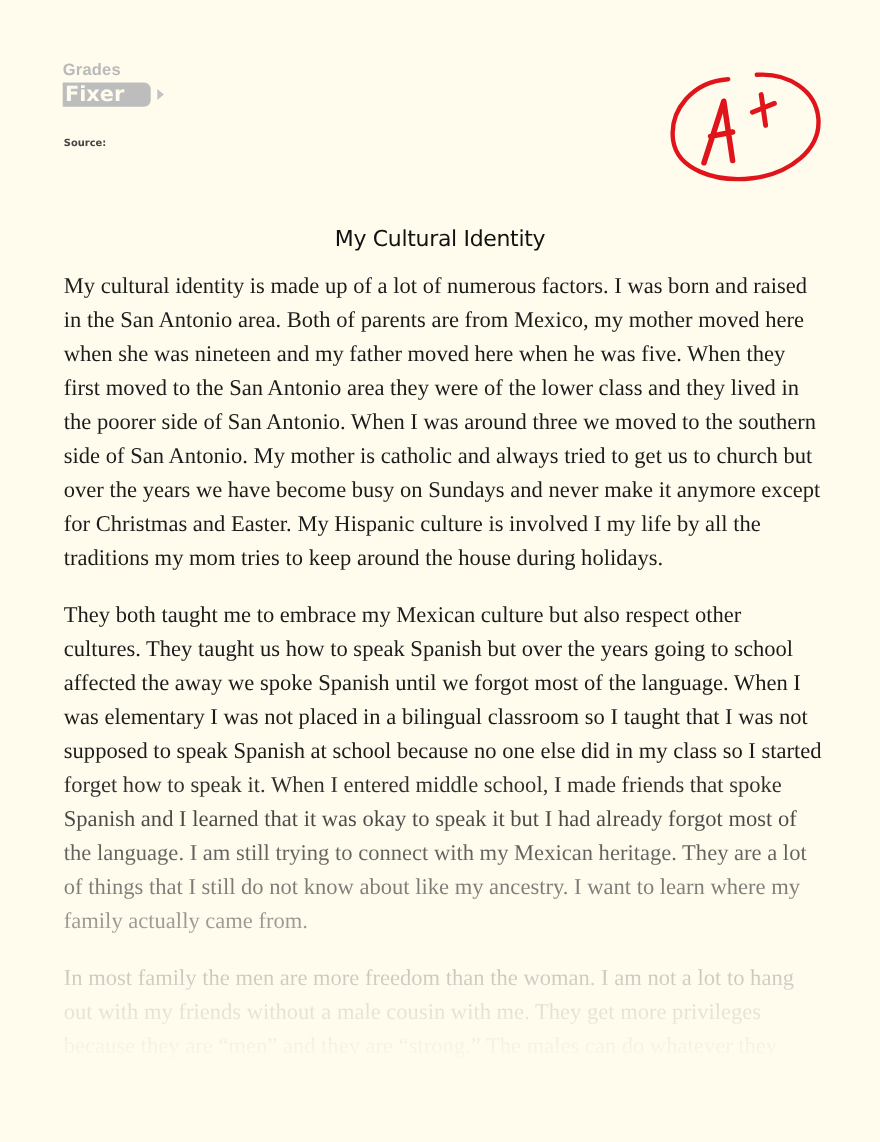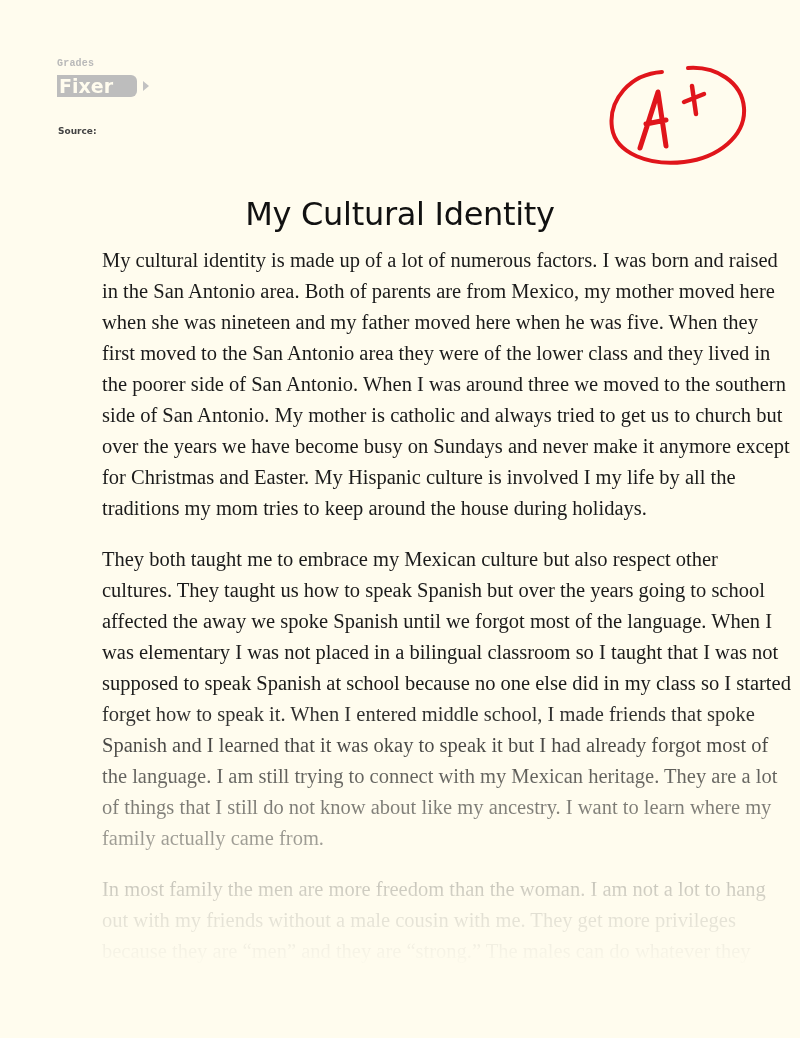--- a/index.html
+++ b/index.html
@@ -4,22 +4,22 @@
 <style>
   html, body { margin: 0; padding: 0; }
   body {
     width: 800px; height: 1038px; overflow: hidden;
     background: #fffcee;
     position: relative;
     font-family: "Liberation Serif", "DejaVu Serif", serif;
   }
   .logo { position: absolute; left: 57px; top: 55px; width: 100px; }
   .logo-top {
-    font-family: Liberation Mono, monospace; font-weight: bold;
-    font-size: 10px; color: #b9b9b9; letter-spacing: 0.2px; line-height: 18px;
+    font-family: Liberation Sans, sans-serif; font-weight: bold;
+    font-size: 15px; color: #b9b9b9; letter-spacing: 0.2px; line-height: 18px;
   }
   .logo-bar { position: relative; margin-top: 2px; height: 22px; width: 92px; text-align: center; }
   .logo-bar .tag {
     position: absolute; left: 0; top: 0; width: 80px; height: 22px;
     background: #bdbdbd; border-radius: 0 6px 6px 0;
   }
   .logo-bar .word {
     position: absolute; left: 2px; top: 0;
     font-family: "DejaVu Sans", sans-serif; font-weight: bold;
     font-size: 19px; line-height: 22px; color: #fffcee;
@@ -28,26 +28,26 @@
     position: absolute; left: 86px; top: 6px; width: 0; height: 0;
     border-left: 6px solid #c2c2c2; border-top: 5px solid transparent; border-bottom: 5px solid transparent;
   }
   .source {
     position: absolute; left: 58px; top: 126px;
     font-family: "DejaVu Sans", sans-serif; font-size: 9px; color: #444; font-weight: bold;
   }
   .grade { position: absolute; left: 600px; top: 62px; width: 152px; height: 104px; }
   .title {
     position: absolute; left: 0; right: 0; top: 188px; text-align: center;
-    font-family: "DejaVu Sans", sans-serif; font-size: 32px; color: #111;
-    letter-spacing: -0.3px; margin: 7px; font-weight: normal;
+    font-family: "DejaVu Sans", sans-serif; font-size: 20px; color: #111;
+    letter-spacing: -0.3px; margin: 17px; font-weight: normal;
   }
   .body-text {
     position: absolute; left: 58px; top: 245px; width: 690px;
-    font-size: 20.5px; line-height: 31px; color: #1b1b1b; margin-left: 44px;
+    font-size: 20.5px; line-height: 31px; color: #1b1b1b;
   }
   .body-text p { margin: 0 0 20px 0; }
   .fade {
     position: absolute; left: 0; right: 0; top: 690px; height: 348px;
     background: linear-gradient(to bottom, rgba(255,252,238,0) 0%, rgba(255,252,238,0.45) 35%, rgba(255,252,238,0.85) 62%, rgba(255,252,238,1) 80%);
     pointer-events: none;
   }
 </style>
 </head>
 <body>

